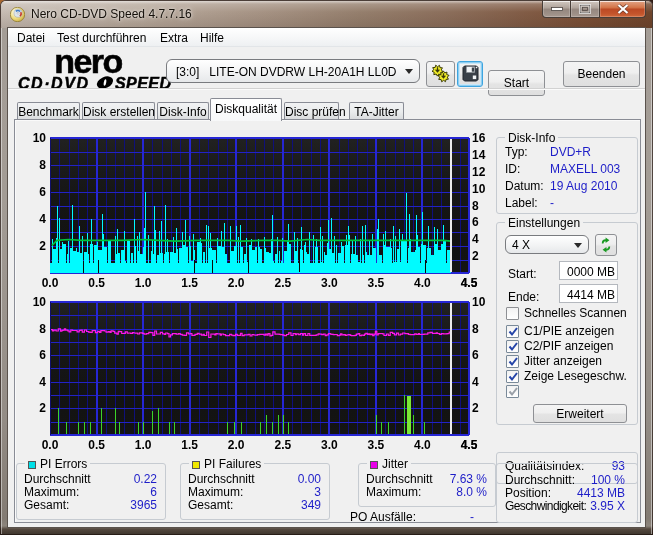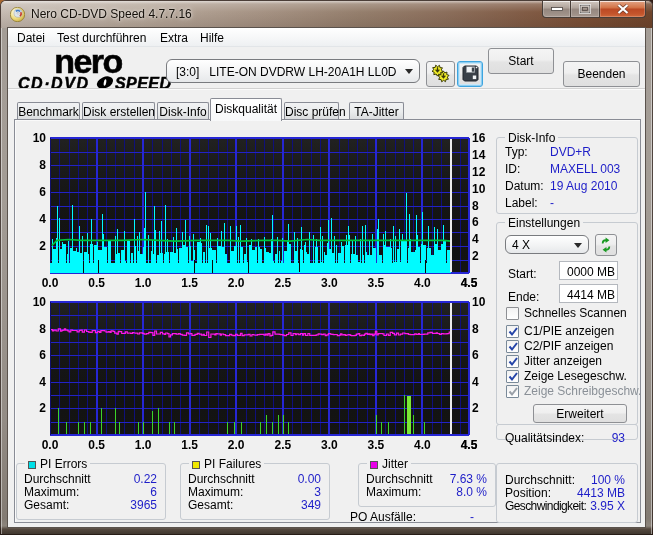--- a/index.html
+++ b/index.html
@@ -32,21 +32,21 @@
 #toolbar{position:absolute;left:0;top:20px;width:637px;height:47px;background:#f0f0f0}
 #nerologo{position:absolute;left:8px;top:2px}
 .combo{position:absolute;border:1px solid #797b7f;border-radius:6px;background:linear-gradient(to bottom,#ffffff,#f2f3f4 55%,#e6e8ea)}
 .combo .arr{position:absolute;right:6px;top:50%;margin-top:-2px;width:0;height:0;border-left:4px solid transparent;border-right:4px solid transparent;border-top:5px solid #2a2a2a}
 #drivecombo{left:158px;top:11px;width:254px;height:24px}
 #drivecombo span{position:absolute;left:9px;top:5px;font-size:12px;white-space:pre}
 .tbtn{position:absolute;border:1px solid #8e9094;border-radius:3px;background:linear-gradient(to bottom,#f4f4f4 0,#efefef 45%,#e4e4e4 55%,#dfdfdf)}
 .btn-label{position:absolute;width:100%;text-align:center;font-size:12px;color:#000}
 #btn-ico1{left:418px;top:13px;width:29px;height:26px}
 #btn-ico2{left:449px;top:13px;width:26px;height:26px;border-color:#3da5e0;box-shadow:inset 0 0 0 1px #8ecdf0,inset 0 0 0 2px #c8e7f8}
-#btn-start{left:480px;top:0;width:66px;height:26px}
+#btn-start{left:480px;top:22px;width:57px;height:26px}
 #btn-start .btn-label{top:5px}
 #btn-beenden{left:555px;top:13px;width:77px;height:26px}
 #btn-beenden .btn-label{top:5px}
 #tabzone{position:absolute;left:0;top:67px;width:637px;height:432px}
 .tab{position:absolute;top:7px;height:17px;border:1px solid #898c95;border-bottom:none;border-radius:2px 2px 0 0;
  background:linear-gradient(to bottom,#f1f2f3,#eaeced 55%,#dadcde);text-align:center;color:#000}
 .tab span{position:relative;top:2px;font-size:12px;white-space:nowrap}
 .tab.active{top:3px;height:23px;background:linear-gradient(to bottom,#fefefe,#f7f8f9);z-index:3;border-radius:2px 2px 0 0}
 .tab.active span{top:3px}
 #pane{position:absolute;left:6px;top:24px;width:627px;height:404px;background:#f0f0f0;border:1px solid #898c95;
@@ -293,26 +293,25 @@
             <svg width="13" height="13" viewBox="0 0 13 13">
               <path d="M2.5 6.5L5 9.5L10 3" fill="none" stroke="#2444a8" stroke-width="2"></path>
             </svg>
           </div>
 <div class="cblab" style="left:27px;top:146px;color:#000">Zeige Lesegeschw.</div>
 <div class="cb chk" style="left:9px;top:162px">
             <svg width="13" height="13" viewBox="0 0 13 13">
               <path d="M2.5 6.5L5 9.5L10 3" fill="none" stroke="#9aa0a8" stroke-width="2"></path>
             </svg>
           </div>
-<div class="cblab" style="left:27px;top:161px;color:#8a9097">Zeige Schreibgeschw.</div>
 <div class="tbtn" style="left:36px;top:181px;width:94px;height:19px">
             <div class="btn-label" style="top:2px">Erweitert</div>
           </div>
 </div>
-<div class="gbox" style="left:481px;top:304px;width:142px;height:16px">
+<div class="gbox" style="left:481px;top:332px;width:142px;height:32px">
 <div class="row" style="left:8px;top:6px">Qualitätsindex:</div>
           <div class="rval" style="right:12px;top:6px">93</div>
 </div>
 <div class="gbox" style="left:481px;top:343px;width:142px;height:60px">
 <div class="row" style="left:8px;top:9px;">Durchschnitt:</div>
           <div class="rval" style="right:12px;top:9px">100 %</div>
 <div class="row" style="left:8px;top:22px;text-align:right;">Position:</div>
           <div class="rval" style="right:12px;top:22px">4413 MB</div>
 <div class="row" style="left:8px;top:35px;letter-spacing:-0.6px;">Geschwindigkeit:</div>
           <div class="rval" style="right:12px;top:35px">3.95 X</div>

